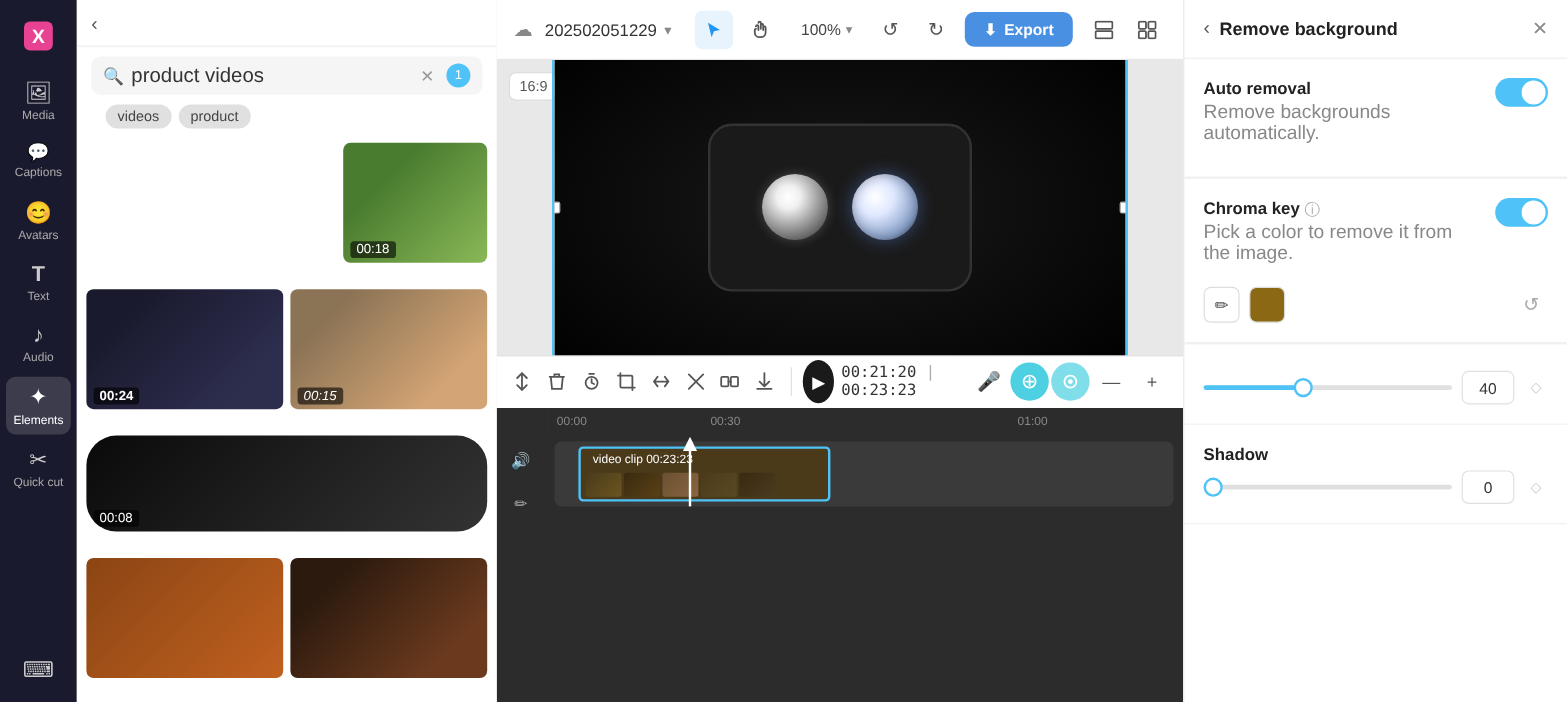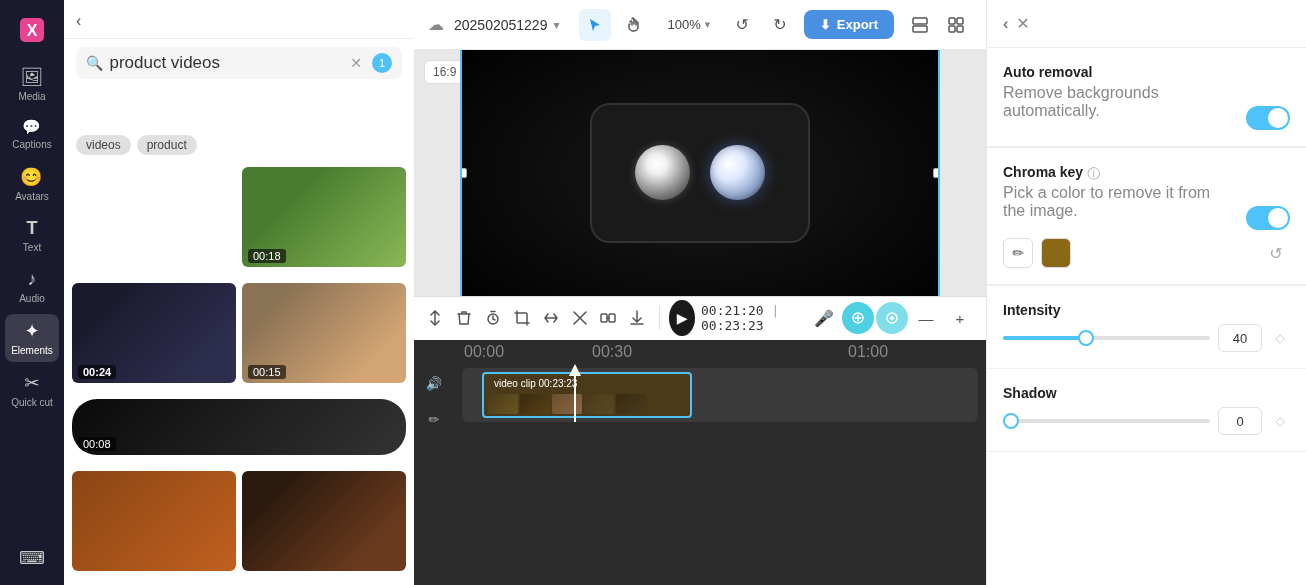--- a/index.html
+++ b/index.html
@@ -92,22 +92,21 @@
       color: #fff;
       display: flex;
       align-items: center;
       justify-content: center;
       cursor: pointer;
       margin-left: 4px;
     }
     .tags {
       display: flex;
       gap: 6px;
-      padding: 0 12px 8px;
-      margin-top: 48px;
+      padding: 0 24px 8px;
     }
     .tag {
       padding: 3px 10px;
       background: #f0f0f0;
       border-radius: 20px;
       font-size: 12px;
       color: #444;
       cursor: pointer;
     }
     .tag.active { background: #e0e0e0; font-weight: 500; }
@@ -122,21 +121,21 @@
     }
     .video-thumb {
       position: relative;
       border-radius: 6px;
       overflow: hidden;
       cursor: pointer;
       height: 100px;
     }
     .video-thumb.wide {
       grid-column: span 2;
-      height: 56px;
+      height: 80px;
       border-radius: 25px;
     }
     .thumb-duration {
       position: absolute;
       bottom: 4px;
       left: 6px;
       background: rgba(0,0,0,0.6);
       color: #fff;
       font-size: 11px;
       padding: 1px 5px;
@@ -395,21 +394,21 @@
       display: flex;
       align-items: center;
       padding: 0 10px;
       font-size: 11px;
       color: #888;
       gap: 0;
     }
     .ruler-mark {
       flex: 1;
       text-align: left;
-      font-size: 16px;
+      font-size: 10px;
       color: #888;
     }
     .track-row {
       height: 54px;
       background: #3a3a3a;
       margin: 4px 8px;
       border-radius: 6px;
       position: relative;
     }
     .video-clip {
@@ -511,21 +510,21 @@
       color: #222;
       margin-bottom: 4px;
     }
     .panel-section-desc {
       font-size: 16px;
       color: #888;
       margin-bottom: 10px;
     }
     .toggle-row {
       display: flex;
-      align-items: flex-end;
+      align-items: flex-start;
       justify-content: space-between;
       gap: 10px;
     }
     .toggle-label-group { flex: 1; }
     .toggle {
       width: 44px;
       height: 24px;
       border-radius: 12px;
       background: #4fc3f7;
       position: relative;
@@ -623,23 +622,23 @@
       height: 20px;
       display: flex;
       align-items: center;
       justify-content: center;
       font-size: 12px;
       color: #ccc;
       cursor: pointer;
     }
 
     
-    .thumb-monkey { background: linear-gradient(135deg, #4a7c2f 30%, #8ab857 100%); }
+    .thumb-monkey { background: linear-gradient(135deg, #4a7c2f 30%, #8ab857 100%); margin-left: 44px; }
     .thumb-food { background: linear-gradient(135deg, #2d8a3a 20%, #5cb85c 80%); }
-    .thumb-office { background: linear-gradient(135deg, #8b7355 20%, #d4a574 80%); }
+    .thumb-office { background: linear-gradient(135deg, #8b7355 20%, #d4a574 80%); font-style: italic; }
     .thumb-coffee { background: linear-gradient(135deg, #2c1a0e 20%, #6b3a1e 80%); }
     .thumb-vr { background: linear-gradient(135deg, #1a1a2e 20%, #2d2d4e 80%); font-weight: bold; }
     .thumb-neon { background: linear-gradient(135deg, #1a0a2e 20%, #4a1a6e 80%); }
     .thumb-dark { background: linear-gradient(135deg, #0a0a0a 0%, #333 100%); }
 
     .divider { border: none; border-top: 1px solid #eee; margin: 0; }
   </style>
 </head>
 <body>
 
@@ -917,20 +916,21 @@
 
         <div class="playhead"></div>
       </div>
     </div>
   </div>
 </div>
 
 <div class="right-panel">
   <div class="panel-header">
     <span class="panel-back">‹</span>
+    <span class="panel-title">Remove background</span>
     <span class="panel-close">✕</span>
   </div>
 
   <div class="panel-section">
     <div class="toggle-row">
       <div class="toggle-label-group">
         <div class="panel-section-title">Auto removal</div>
         <div class="panel-section-desc">Remove backgrounds automatically.</div>
       </div>
       <div class="toggle"></div>
@@ -954,21 +954,20 @@
       <div class="pencil-btn">✏</div>
       <div class="color-swatch"></div>
       <div class="spacer-flex"></div>
       <div class="reset-btn">↺</div>
     </div>
   </div>
 
   <hr class="divider">
 
   <div class="panel-section">
-    <div class="panel-section-title">Intensity</div>
     <div class="slider-row">
       <div class="slider-track">
         <div class="slider-fill" style="width:40%;"></div>
         <div class="slider-thumb" style="left:calc(40% - 8px);"></div>
       </div>
       <div class="slider-value">40</div>
       <div class="diamond-btn">◇</div>
     </div>
   </div>
 

